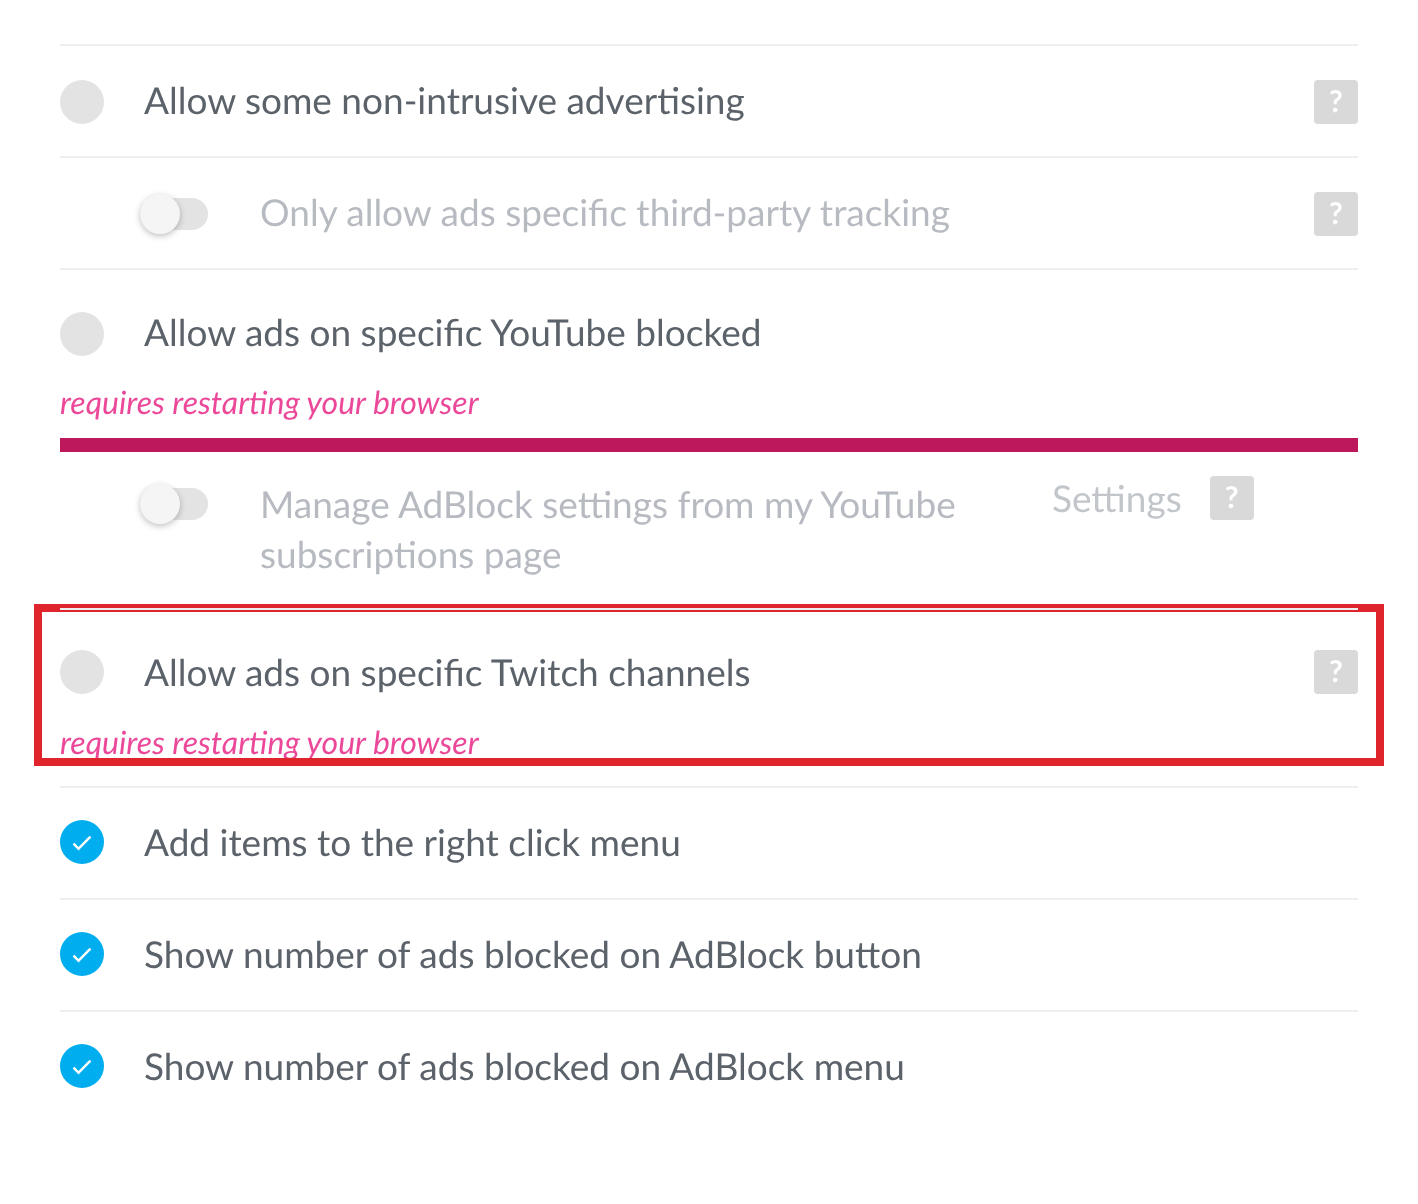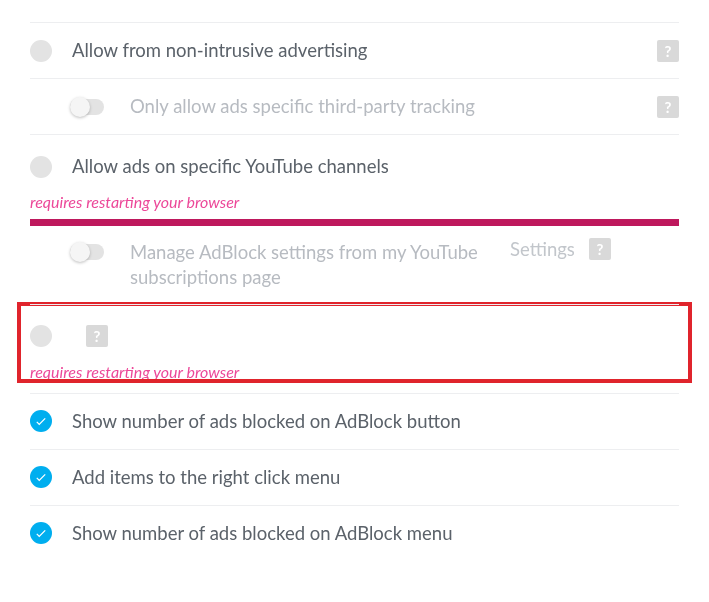--- a/index.html
+++ b/index.html
@@ -88,21 +88,21 @@
     display: flex;
     align-items: center;
     justify-content: center;
     border-radius: 2px;
     margin-left: 14px;
     flex-shrink: 0;
   }
   .settings-link {
     font-size: 18.5px;
     color: #c2c6cb;
-    margin-left: 0;
+    margin-left: 16px;
     flex-shrink: 0;
   }
   .section {
     position: relative;
   }
   .highlight-box {
     border: 4px solid #e0242c;
     position: absolute;
     left: -13px;
     right: -13px;
@@ -111,70 +111,71 @@
     pointer-events: none;
   }
 </style>
 </head>
 <body>
 
 <div class="container">
 
   <div class="row first">
     <div class="radio"></div>
-    <div class="label">Allow from non-intrusive advertising</div>
+    <div class="label">Allow some non-intrusive advertising</div>
     <div class="help">?</div>
   </div>
   <div class="row sub-row">
     <div class="toggle"></div>
     <div class="label disabled">Only allow ads specific third-party tracking</div>
     <div class="help">?</div>
   </div>
 
   <div class="row" style="padding-bottom:4px;">
     <div class="radio"></div>
-    <div class="label">Allow ads on specific YouTube channels</div>
+    <div class="label">Allow ads on specific YouTube blocked</div>
   </div>
   <div class="note">requires restarting your browser</div>
   <div class="row sub-row" style="border-top:7px solid #be185d; align-items:flex-start;">
     <div class="toggle" style="margin-top:6px;"></div>
     <div class="label disabled" style="max-width:380px;">Manage AdBlock settings from my YouTube subscriptions page</div>
     <div class="settings-link">Settings</div>
     <div class="help">?</div>
   </div>
 
   <div class="section">
     <div class="highlight-box"></div>
     <div class="row" style="padding-bottom:4px;">
       <div class="radio"></div>
+      <div class="label">Allow ads on specific Twitch channels</div>
       <div class="help">?</div>
     </div>
     <div class="note" style="margin-bottom:12px;">requires restarting your browser</div>
+  </div>
+
+  <div class="row">
+    <div class="radio checked">
+      <svg viewBox="0 0 24 24">
+          <path fill="#fff" d="M9 16.2l-3.5-3.5L4 14.2 9 19.2 20 8.2l-1.5-1.5z"></path>
+        </svg>
+    </div>
+    <div class="label">Add items to the right click menu</div>
   </div>
 
   <div class="row">
     <div class="radio checked">
       <svg viewBox="0 0 24 24">
           <path fill="#fff" d="M9 16.2l-3.5-3.5L4 14.2 9 19.2 20 8.2l-1.5-1.5z"></path>
         </svg>
     </div>
     <div class="label">Show number of ads blocked on AdBlock button</div>
   </div>
 
   <div class="row">
     <div class="radio checked">
       <svg viewBox="0 0 24 24">
           <path fill="#fff" d="M9 16.2l-3.5-3.5L4 14.2 9 19.2 20 8.2l-1.5-1.5z"></path>
         </svg>
     </div>
-    <div class="label">Add items to the right click menu</div>
-  </div>
-
-  <div class="row">
-    <div class="radio checked">
-      <svg viewBox="0 0 24 24">
-          <path fill="#fff" d="M9 16.2l-3.5-3.5L4 14.2 9 19.2 20 8.2l-1.5-1.5z"></path>
-        </svg>
-    </div>
     <div class="label">Show number of ads blocked on AdBlock menu</div>
   </div>
 
 </div>
 
 </body></html>

